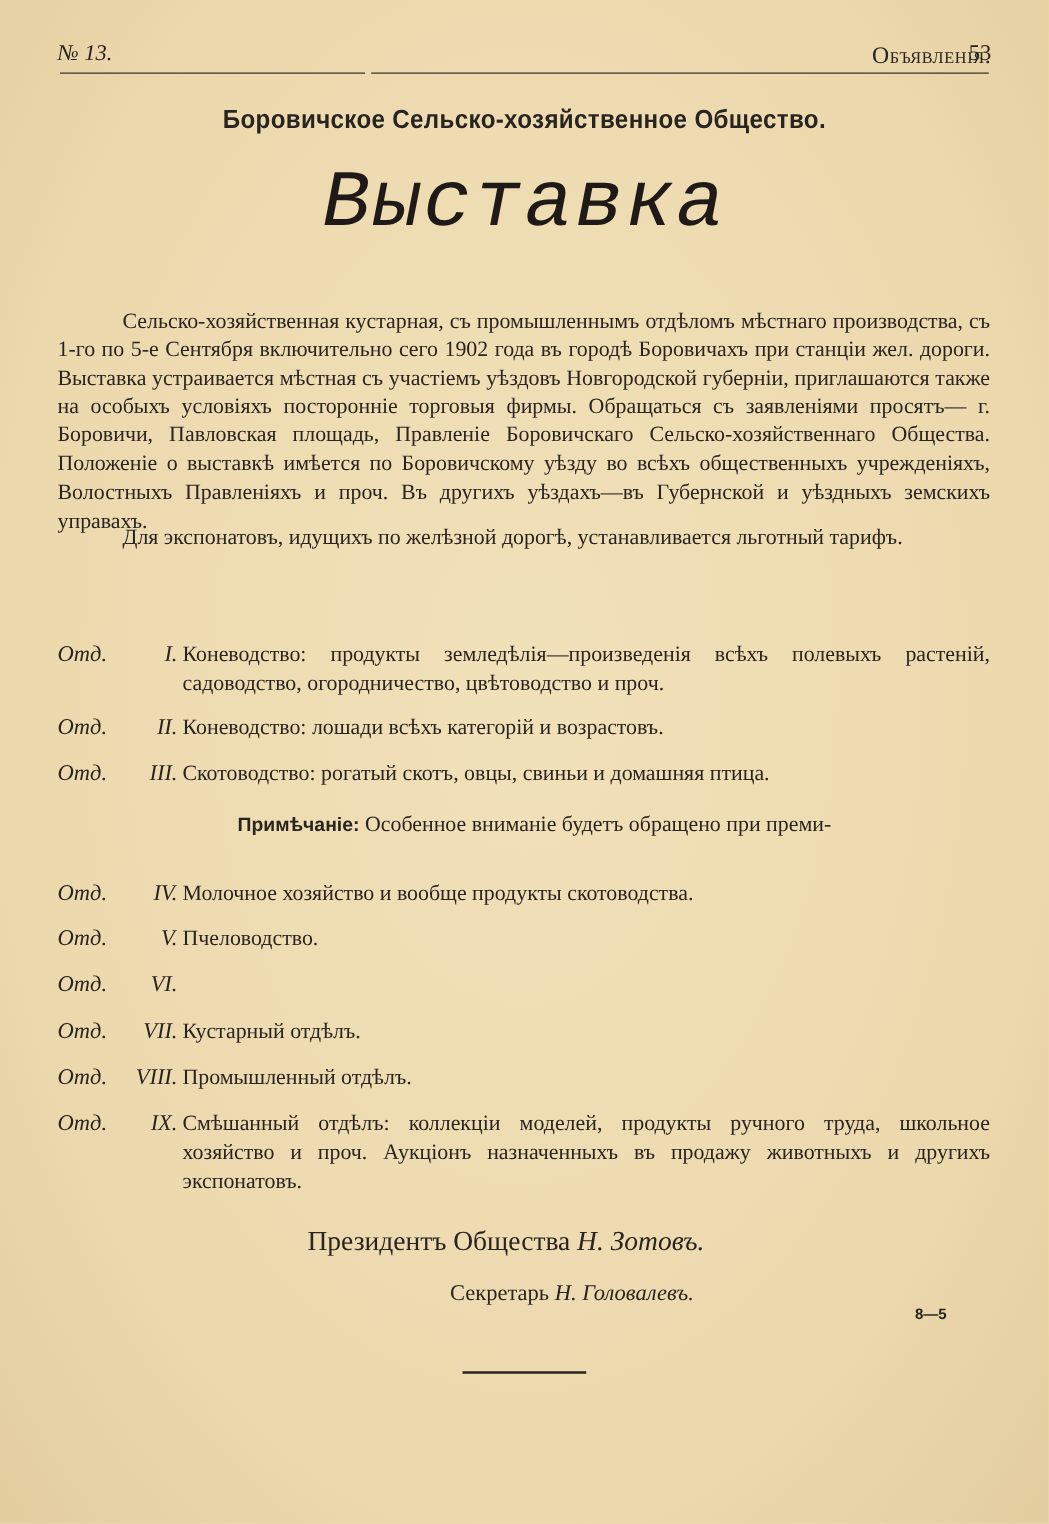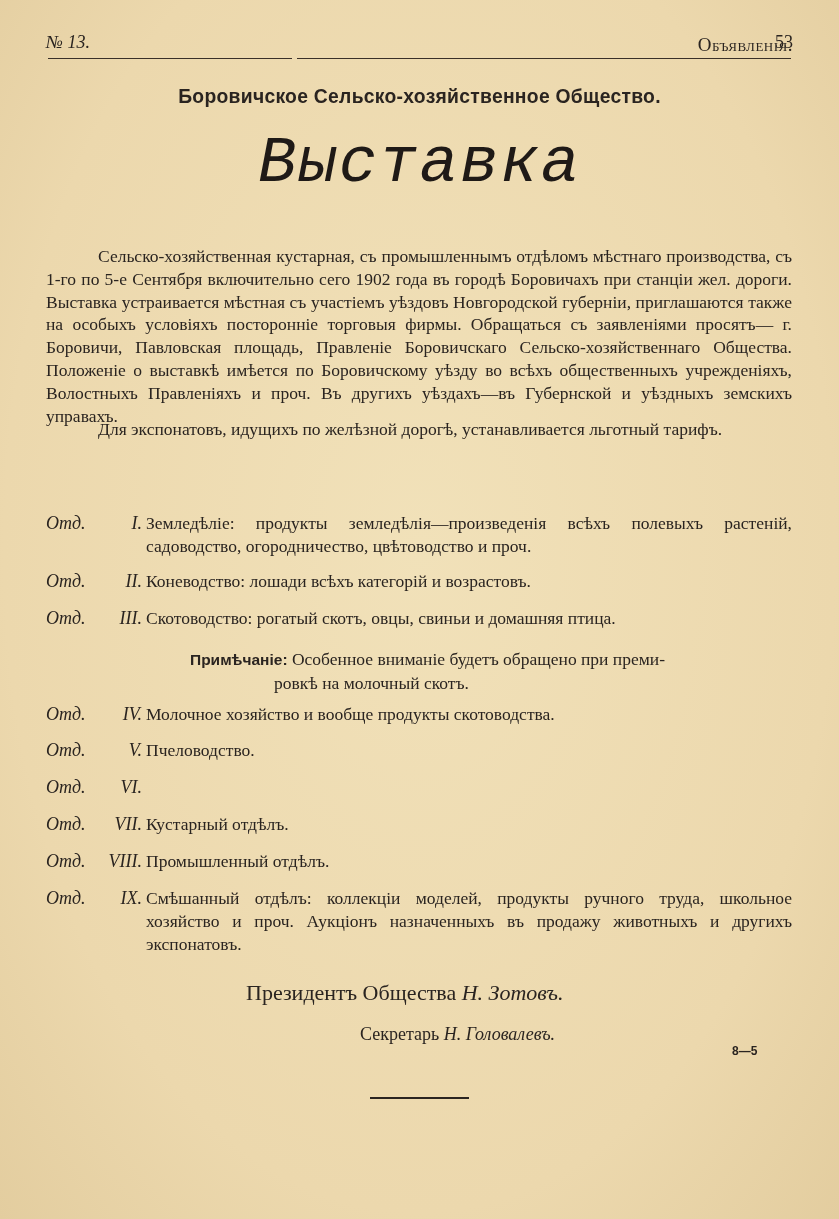--- a/index.html
+++ b/index.html
@@ -53,35 +53,34 @@
   <div class="rule2"></div>
 
   <div class="society">Боровичское Сельско-хозяйственное Общество.</div>
   <div class="title">Выставка</div>
 
   <div class="body p1">Сельско-хозяйственная кустарная, съ промышленнымъ отдѣломъ мѣстнаго производства, съ 1-го по 5-е Сентября включительно сего 1902 года въ городѣ Боровичахъ при станціи жел. дороги. Выставка устраивается мѣстная съ участіемъ уѣздовъ Новгородской губерніи, приглашаются также на особыхъ условіяхъ посторонніе торговыя фирмы. Обращаться съ заявленіями просятъ— г. Боровичи, Павловская площадь, Правленіе Боровичскаго Сельско-хозяйственнаго Общества. Положеніе о выставкѣ имѣется по Боровичскому уѣзду во всѣхъ общественныхъ учрежденіяхъ, Волостныхъ Правленіяхъ и проч. Въ другихъ уѣздахъ—въ Губернской и уѣздныхъ земскихъ управахъ.</div>
   <div class="body p2">Для экспонатовъ, идущихъ по желѣзной дорогѣ, устанавливается льготный тарифъ.</div>
 
   <div class="dept" style="top:512px">
     <div class="lbl"><span>Отд.</span><span class="rn">I.</span></div>
-    <div class="txt">Земледѣліе: продукты земледѣлія—произведенія всѣхъ полевыхъ растеній, садоводство, огородничество, цвѣтоводство и проч.</div>
+    <div class="txt">Коневодство: продукты земледѣлія—произведенія всѣхъ полевыхъ растеній, садоводство, огородничество, цвѣтоводство и проч.</div>
   </div>
   <div class="dept" style="top:570px">
     <div class="lbl"><span>Отд.</span><span class="rn">II.</span></div>
     <div class="txt">Коневодство: лошади всѣхъ категорій и возрастовъ.</div>
   </div>
   <div class="dept" style="top:607px">
     <div class="lbl"><span>Отд.</span><span class="rn">III.</span></div>
     <div class="txt">Скотоводство: рогатый скотъ, овцы, свиньи и домашняя птица.</div>
   </div>
 
   <div class="note">
     <span class="nl">Примѣчаніе:</span>
     <span>Особенное вниманіе будетъ обращено при преми-</span>
-    <span class="cont">ровкѣ на молочный скотъ.</span>
   </div>
 
   <div class="dept" style="top:703px">
     <div class="lbl"><span>Отд.</span><span class="rn">IV.</span></div>
     <div class="txt">Молочное хозяйство и вообще продукты скотоводства.</div>
   </div>
   <div class="dept" style="top:739px">
     <div class="lbl"><span>Отд.</span><span class="rn">V.</span></div>
     <div class="txt">Пчеловодство.</div>
   </div>

